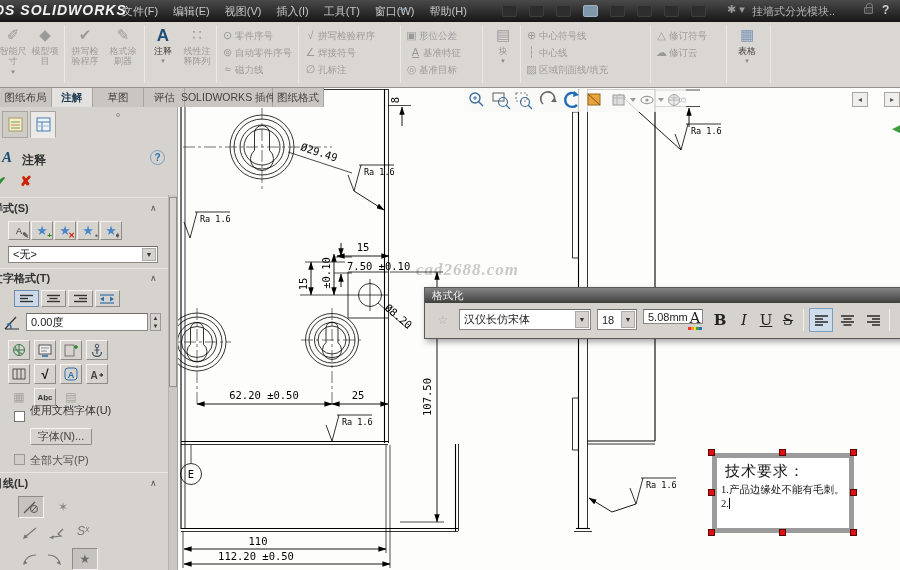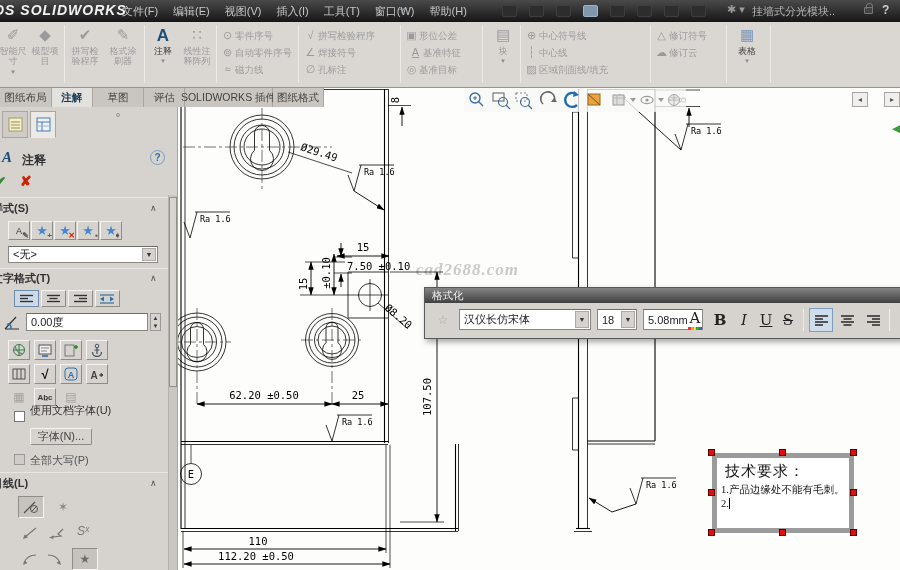--- a/index.html
+++ b/index.html
@@ -320,21 +320,21 @@
     <div class="fmt-body">
       <div class="fbtn" style="left:8px;width:20px;font-family:'Liberation Sans',sans-serif;color:#aaa;font-size:12px">☆</div>
       <div class="field" style="left:34px;top:6px;width:132px;height:21px">
         <span style="font-size:11px">汉仪长仿宋体</span>
         <span class="ddarrow">▼</span>
       </div>
       <div class="field" style="left:172px;top:6px;width:40px;height:21px">
         <span>18</span>
         <span class="ddarrow">▼</span>
       </div>
-      <div class="field" style="left:218px;top:6px;width:60px;height:21px">
+      <div class="field" style="left:218px;top:6px;width:60px;height:15px">
         <span>5.08mm</span>
       </div>
       <div class="fbtn" style="left:258px;width:24px;flex-direction:column">
         <span style="line-height:1">A</span>
         <span style="width:14px;height:3px;margin-top:1px;background:linear-gradient(90deg,#e33 0 20%,#f93 20% 40%,#ed3 40% 60%,#3a3 60% 80%,#36c 80% 100%)"></span>
       </div>
       <div class="fbtn" style="left:284px;width:22px;font-weight:bold">B</div>
       <div class="fbtn" style="left:308px;width:22px;font-style:italic">I</div>
       <div class="fbtn" style="left:330px;width:22px;text-decoration:underline">U</div>
       <div class="fbtn" style="left:352px;width:22px;text-decoration:line-through">S</div>

